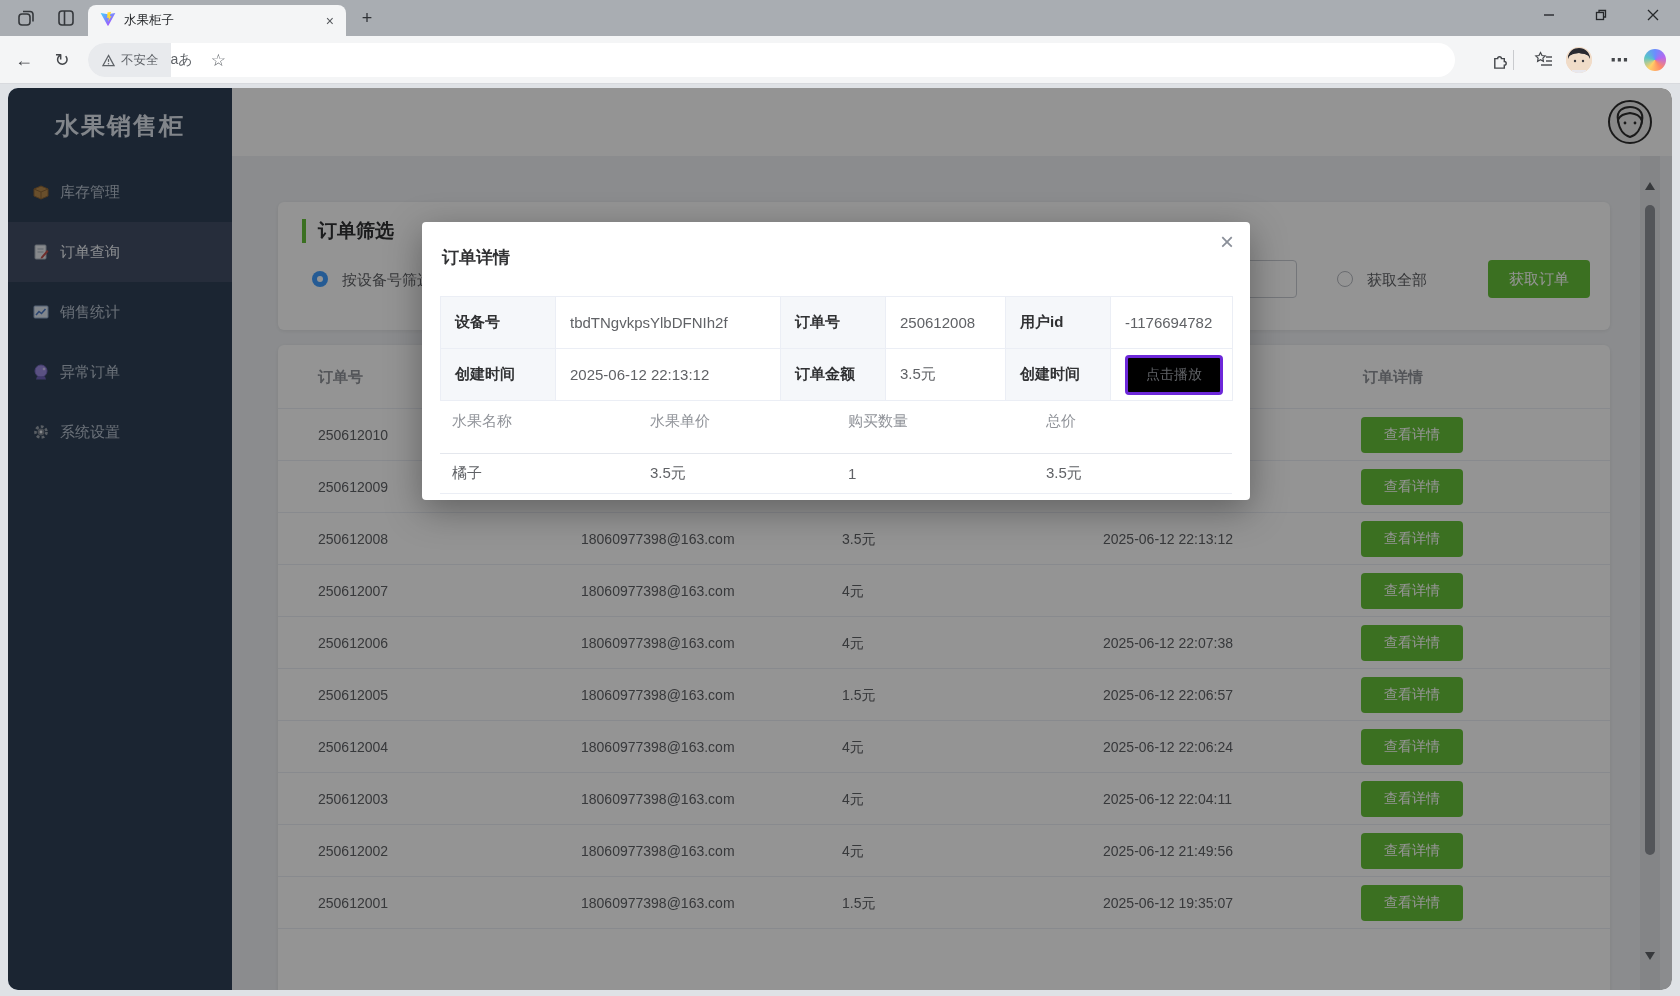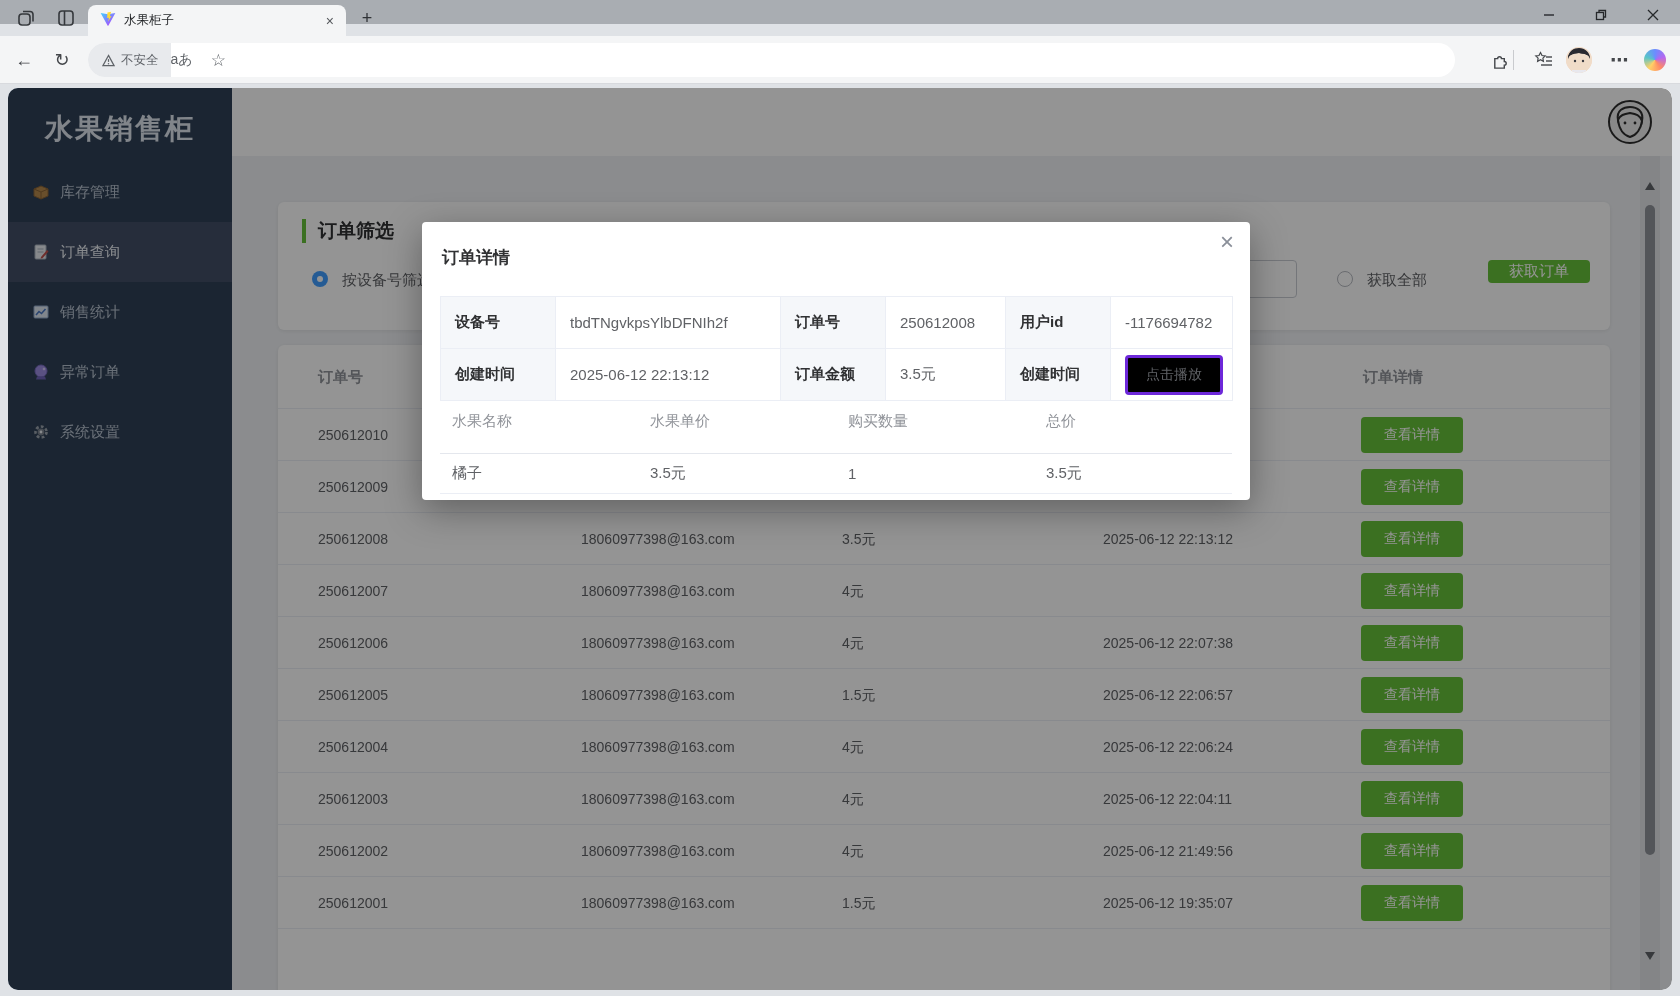--- a/index.html
+++ b/index.html
@@ -1,20 +1,20 @@
 <!DOCTYPE html>
 <html><head>
 <meta charset="utf-8">
 <style>
   *{margin:0;padding:0;box-sizing:border-box;}
   body{font-family:"Liberation Sans","DejaVu Sans",sans-serif;}
   .screen{position:relative;width:1680px;height:996px;overflow:hidden;background:#dfe2e6;}
 
   
-  .tabstrip{position:absolute;left:0;top:0;width:1680px;height:24px;background:#a9adb2;}
+  .tabstrip{position:absolute;left:0;top:0;width:1680px;height:36px;background:#a9adb2;}
   .ts-icon{position:absolute;top:8px;width:20px;height:20px;color:#35383c;}
   .tab{position:absolute;left:88px;top:5px;width:258px;height:31px;background:#f4f5f6;border-radius:8px 8px 0 0;display:flex;align-items:center;padding:0 12px;}
   .tab-title{font-size:12.5px;color:#1f2124;margin-left:8px;flex:1;}
   .tab-close{font-size:14px;color:#55585c;cursor:default;}
   .newtab{position:absolute;left:354px;top:6px;width:26px;height:26px;font-size:18px;color:#2f3236;text-align:center;line-height:25px;}
   .winctl{position:absolute;top:0;width:34px;height:30px;display:flex;align-items:center;justify-content:center;color:#26282b;}
   .toolbar{position:absolute;left:0;top:36px;width:1680px;height:48px;background:#f4f5f6;border-bottom:1px solid #d8dade;}
   .nav-btn{position:absolute;top:12px;width:24px;height:24px;font-size:18px;color:#44474b;text-align:center;line-height:24px;}
   .urlbar{position:absolute;left:88px;top:7px;width:1367px;height:34px;background:#ffffff;border-radius:17px;display:flex;align-items:center;}
   .sec-chip{display:flex;align-items:center;height:34px;padding:0 12px 0 14px;background:#e8eaed;border-radius:17px 0 0 17px;}
@@ -25,42 +25,42 @@
   .pill-icon{font-size:14px;color:#5f6368;margin-right:18px;}
   .tb-right{position:absolute;top:10px;height:28px;display:flex;align-items:center;color:#44474b;}
   .divider{width:1px;height:20px;background:#c9cbce;margin:0 10px;}
   .avatar-mini{width:26px;height:26px;border-radius:50%;overflow:hidden;background:#f2d7c2;}
   .copilot{width:22px;height:22px;border-radius:50%;background:conic-gradient(#6a8dff,#b467f0,#ff8a65,#ffd166,#58c4c9,#6a8dff);}
 
   
   .page{position:absolute;left:0;top:84px;width:1680px;height:912px;background:#dfe2e6;}
   .app{position:absolute;left:8px;top:4px;width:1664px;height:902px;border-radius:10px;background:#f0f2f5;overflow:hidden;}
   .sidebar{position:absolute;left:0;top:0;width:224px;height:100%;background:#304156;}
-  .sb-title{padding-top:22px;text-align:center;font-size:28px;letter-spacing:2px;color:#dfe5ee;font-weight:bold;}
+  .sb-title{padding-top:22px;text-align:center;font-size:24px;letter-spacing:2px;color:#dfe5ee;font-weight:bold;}
   .sb-menu{position:absolute;left:0;top:74px;width:100%;}
   .sb-item{height:60px;display:flex;align-items:center;padding-left:24px;color:#b6c1cf;font-size:15px;cursor:default;}
   .sb-item.active{background:#424e66;color:#eef2f7;text-align:right;}
   .sb-item .ic{width:18px;height:18px;margin-right:10px;flex:0 0 18px;}
   .app-header{position:absolute;left:224px;top:0;width:1440px;height:68px;background:#ffffff;}
   .avatar-big{position:absolute;right:20px;top:12px;width:44px;height:44px;border-radius:50%;background:#ececec;border:2px solid #2e2e2e;overflow:hidden;}
   .content{position:absolute;left:224px;top:68px;width:1440px;height:834px;}
   .card{position:absolute;background:#fff;border-radius:6px;box-shadow:0 1px 4px rgba(0,0,0,0.08);}
   .filter-card{left:46px;top:46px;width:1332px;height:128px;}
   .fc-titlerow{position:absolute;left:24px;top:16px;display:flex;align-items:center;}
   .green-bar{width:4px;height:24px;background:#67c23a;margin-right:12px;}
   .fc-title{font-size:19px;font-weight:bold;color:#303133;}
   .radio{width:16px;height:16px;border-radius:50%;}
   .radio.on{background:#409eff;position:relative;}
   .radio.on::after{content:"";position:absolute;left:5px;top:5px;width:6px;height:6px;border-radius:50%;background:#fff;}
   .radio.off{background:#fff;border:1.5px solid #b6b9c0;}
   .fc-label{font-size:15px;color:#606266;margin-left:8px;}
   .fc-row{position:absolute;left:0;top:58px;width:100%;height:40px;}
   .fc-input{position:absolute;left:500px;top:0;width:519px;height:38px;border:1px solid #c9ccd3;border-radius:4px;background:#fff;}
   .btn-green{background:#67c23a;color:#fff;border:none;border-radius:4px;font-size:15px;font-family:inherit;}
-  .fetch-btn{position:absolute;left:1210px;top:0;width:102px;height:23px;}
+  .fetch-btn{position:absolute;left:1210px;top:0;width:102px;height:38px;}
   .table-card{left:46px;top:189px;width:1332px;height:660px;}
   .thead{position:relative;height:64px;border-bottom:1px solid #ebeef5;}
   .thead .c{color:#909399;font-weight:bold;}
   .trow{position:relative;height:52px;border-bottom:1px solid #ebeef5;}
   .c{position:absolute;top:0;font-size:14px;color:#606266;line-height:52px;white-space:nowrap;}
   .thead .c{line-height:64px;font-size:15px;}
   .c-no{left:40px;}.c-email{left:303px;}.c-amt{left:564px;}.c-date{left:825px;}.c-act{left:1085px;}
   .detail-btn{position:absolute;left:1083px;top:8px;width:102px;height:36px;font-size:14px;}
   
   .scrollbar{position:absolute;right:12px;top:0;width:20px;height:834px;background:#e4e6e9;}

